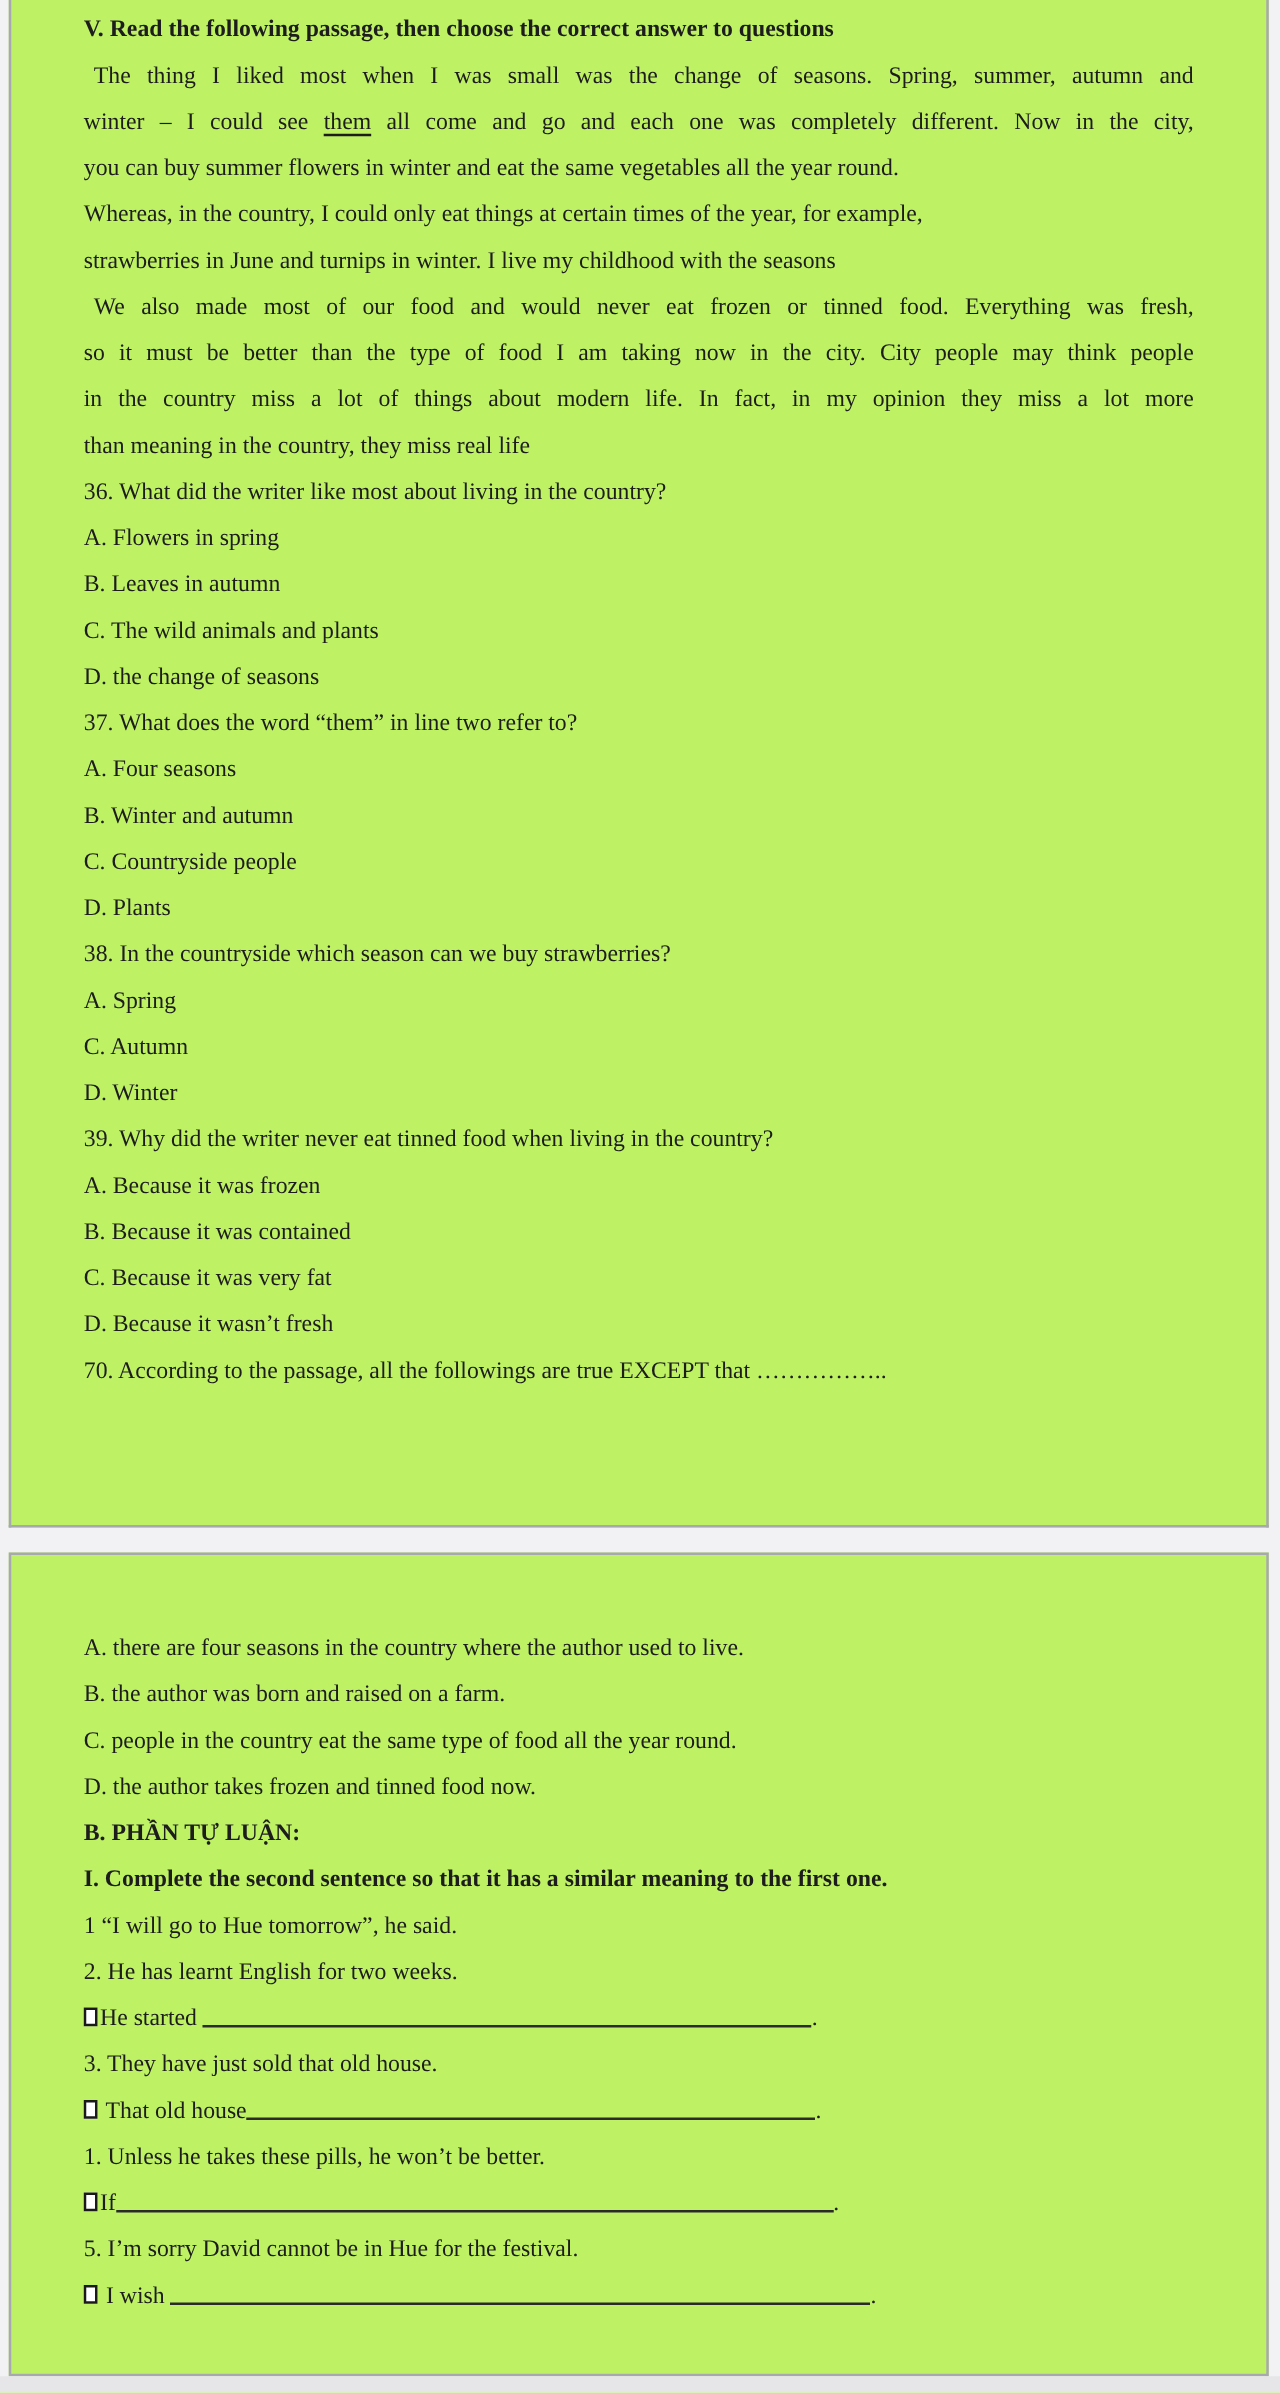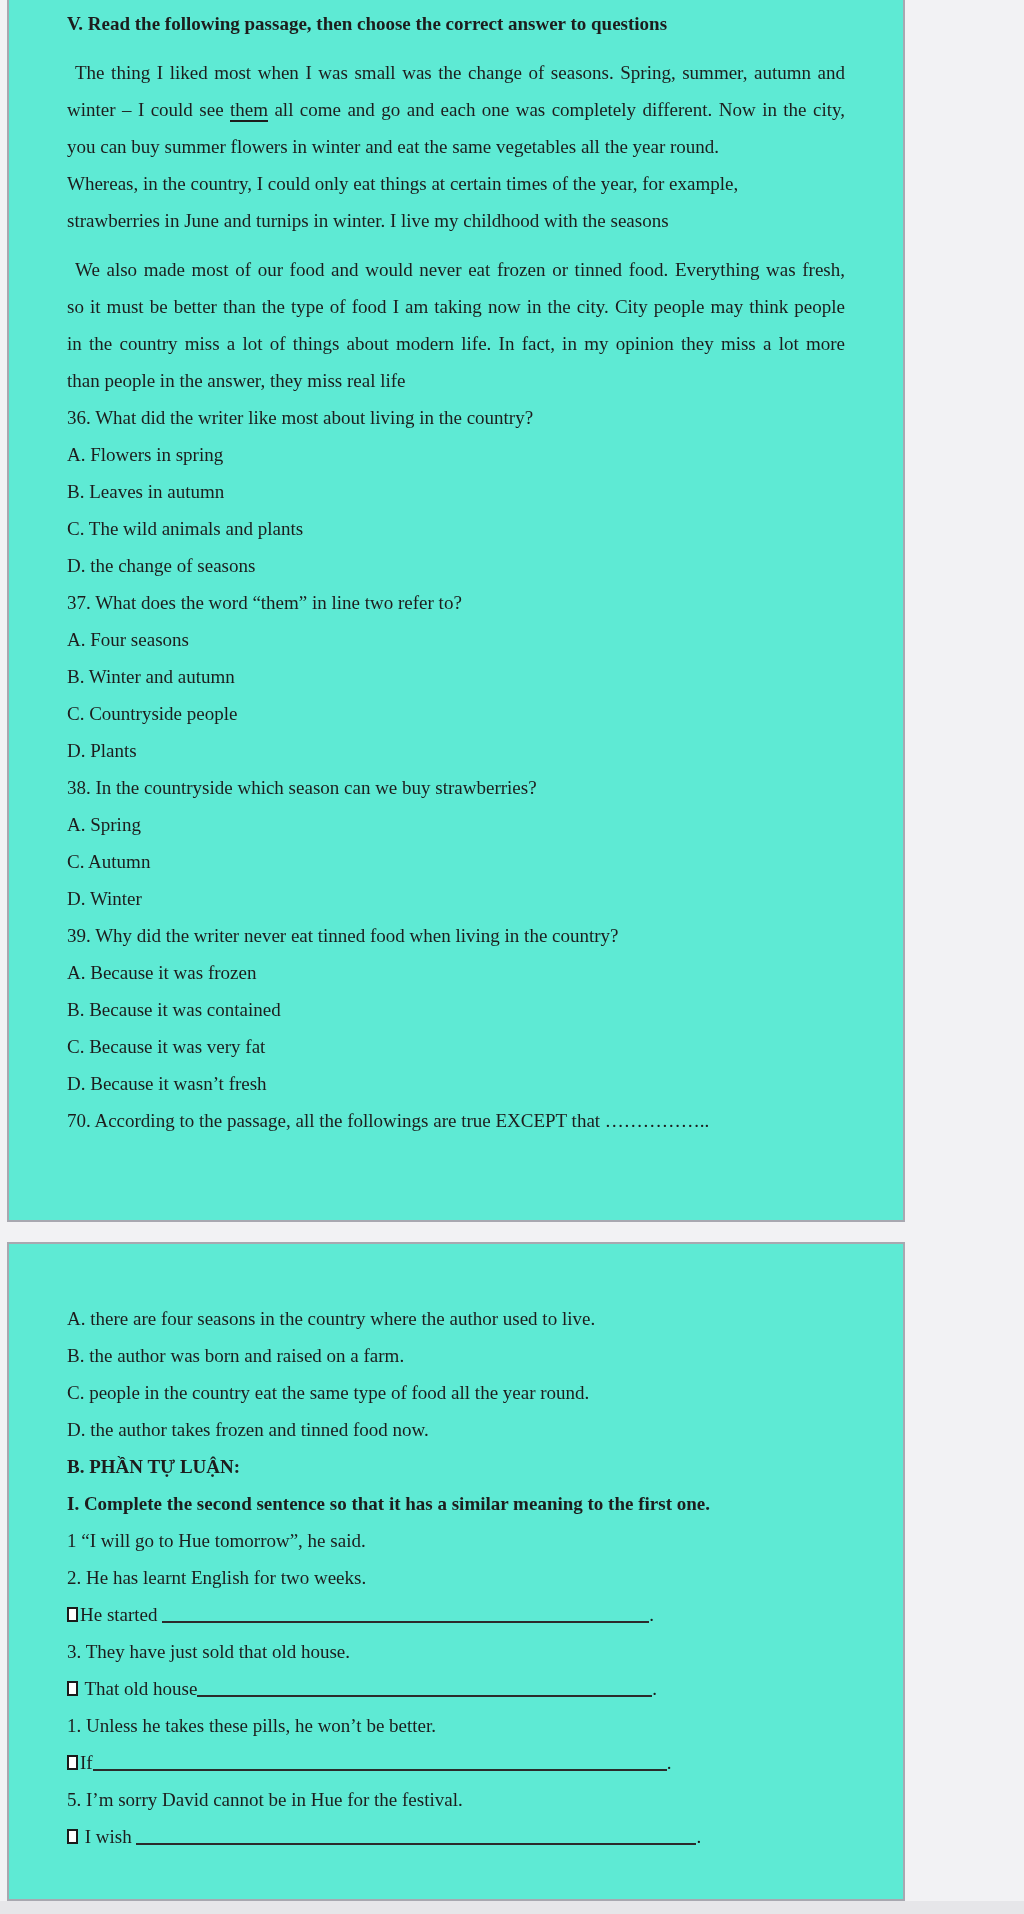--- a/index.html
+++ b/index.html
@@ -6,31 +6,31 @@
   body{
     width:1024px;height:1914px;
     background:#f2f2f4;
     font-family:"Liberation Serif","DejaVu Serif",serif;
     font-size:19px;color:#1d1d1d;
     overflow:hidden;
   }
   .page{
     box-sizing:border-box;
     margin-left:7px;
-    width:898px;
-    background:#5eead4;
+    width:1008px;
+    background:#bef264;
     border:2px solid #a8a8b0;
     padding:0 58px;
   }
   .p1{border-top:none;height:1222px;padding-top:5px;}
   .p2{margin-top:20px;height:659px;padding-top:56px;}
   .ln{line-height:37px;height:37px;}
   .b{font-weight:bold;}
   .just{text-align:justify;text-align-last:justify;}
-  .indent{text-indent:8px;margin-top:12px;}
+  .indent{text-indent:8px;}
   .them{
     font-weight:normal;
     text-decoration:underline;
     text-decoration-thickness:2px;
     text-underline-offset:4px;
   }
   .stem{white-space:pre-wrap;}
   .box{
     display:inline-block;
     width:11px;height:15px;
@@ -55,21 +55,21 @@
   <div class="ln b">V. Read the following passage, then choose the correct answer to questions</div>
 
   <div class="ln just indent">The thing I liked most when I was small was the change of seasons. Spring, summer, autumn and</div>
   <div class="ln just"><span>winter – I could see </span><span class="them">them</span><span> all come and go and each one was completely different. Now in the city,</span></div>
   <div class="ln">you can buy summer flowers in winter and eat the same vegetables all the year round.</div>
   <div class="ln">Whereas, in the country, I could only eat things at certain times of the year, for example,</div>
   <div class="ln">strawberries in June and turnips in winter. I live my childhood with the seasons</div>
   <div class="ln just indent">We also made most of our food and would never eat frozen or tinned food. Everything was fresh,</div>
   <div class="ln just">so it must be better than the type of food I am taking now in the city. City people may think people</div>
   <div class="ln just">in the country miss a lot of things about modern life. In fact, in my opinion they miss a lot more</div>
-  <div class="ln">than people in the answer, they miss real life</div>
+  <div class="ln">than meaning in the country, they miss real life</div>
 
   <div class="ln">36. What did the writer like most about living in the country?</div>
   <div class="ln">A. Flowers in spring</div>
   <div class="ln">B. Leaves in autumn</div>
   <div class="ln">C. The wild animals and plants</div>
   <div class="ln">D. the change of seasons</div>
 
   <div class="ln">37. What does the word “them” in line two refer to?</div>
   <div class="ln">A. Four seasons</div>
   <div class="ln">B. Winter and autumn</div>

